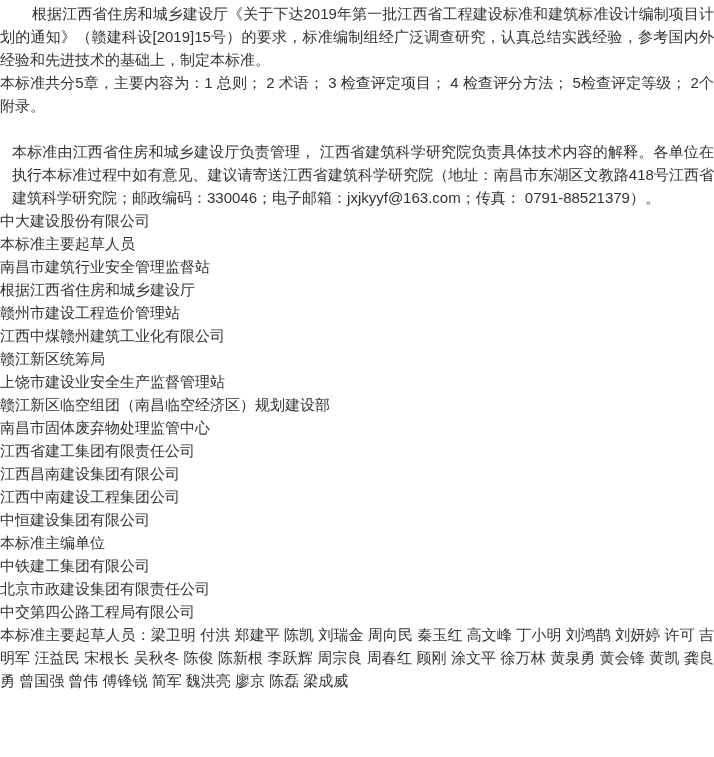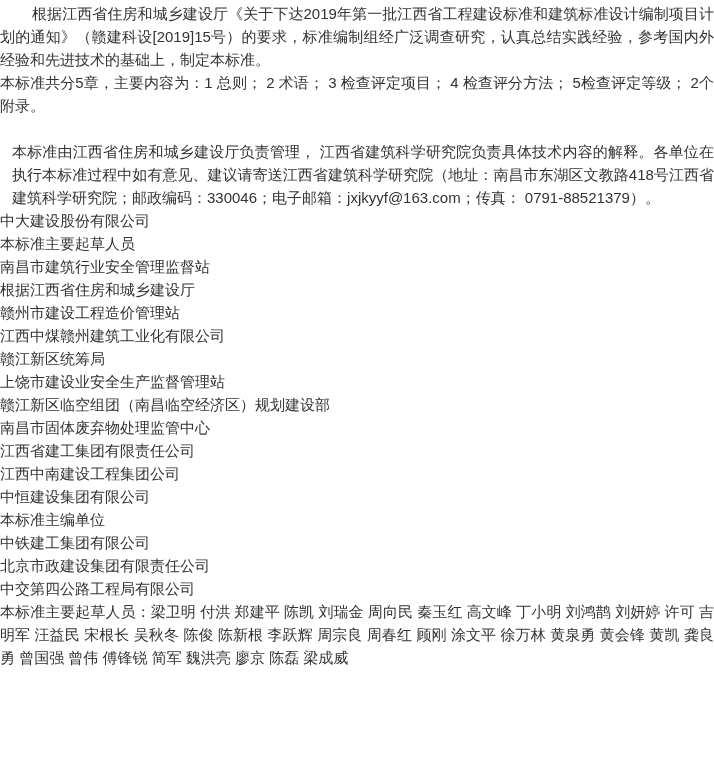--- a/index.html
+++ b/index.html
@@ -46,20 +46,21 @@
     <p class="line">本标准主要起草人员</p>
     <p class="line">南昌市建筑行业安全管理监督站</p>
     <p class="line">根据江西省住房和城乡建设厅</p>
     <p class="line">赣州市建设工程造价管理站</p>
     <p class="line">江西中煤赣州建筑工业化有限公司</p>
     <p class="line">赣江新区统筹局</p>
     <p class="line">上饶市建设业安全生产监督管理站</p>
     <p class="line">赣江新区临空组团（南昌临空经济区）规划建设部</p>
     <p class="line">南昌市固体废弃物处理监管中心</p>
     <p class="line">江西省建工集团有限责任公司</p>
+    <p class="line">江西昌南建设集团有限公司</p>
     <p class="line">江西中南建设工程集团公司</p>
     <p class="line">中恒建设集团有限公司</p>
     <p class="line">本标准主编单位</p>
     <p class="line">中铁建工集团有限公司</p>
     <p class="line">北京市政建设集团有限责任公司</p>
     <p class="line">中交第四公路工程局有限公司</p>
     <p class="line">本标准主要起草人员：梁卫明 付洪 郑建平 陈凯 刘瑞金 周向民 秦玉红 高文峰 丁小明 刘鸿鹊 刘妍婷 许可 吉明军 汪益民 宋根长 吴秋冬 陈俊 陈新根 李跃辉 周宗良 周春红 顾刚 涂文平 徐万林 黄泉勇 黄会锋 黄凯 龚良勇 曾国强 曾伟 傅锋锐 简军 魏洪亮 廖京 陈磊 梁成威</p>
   </div>
 
 </body></html>

